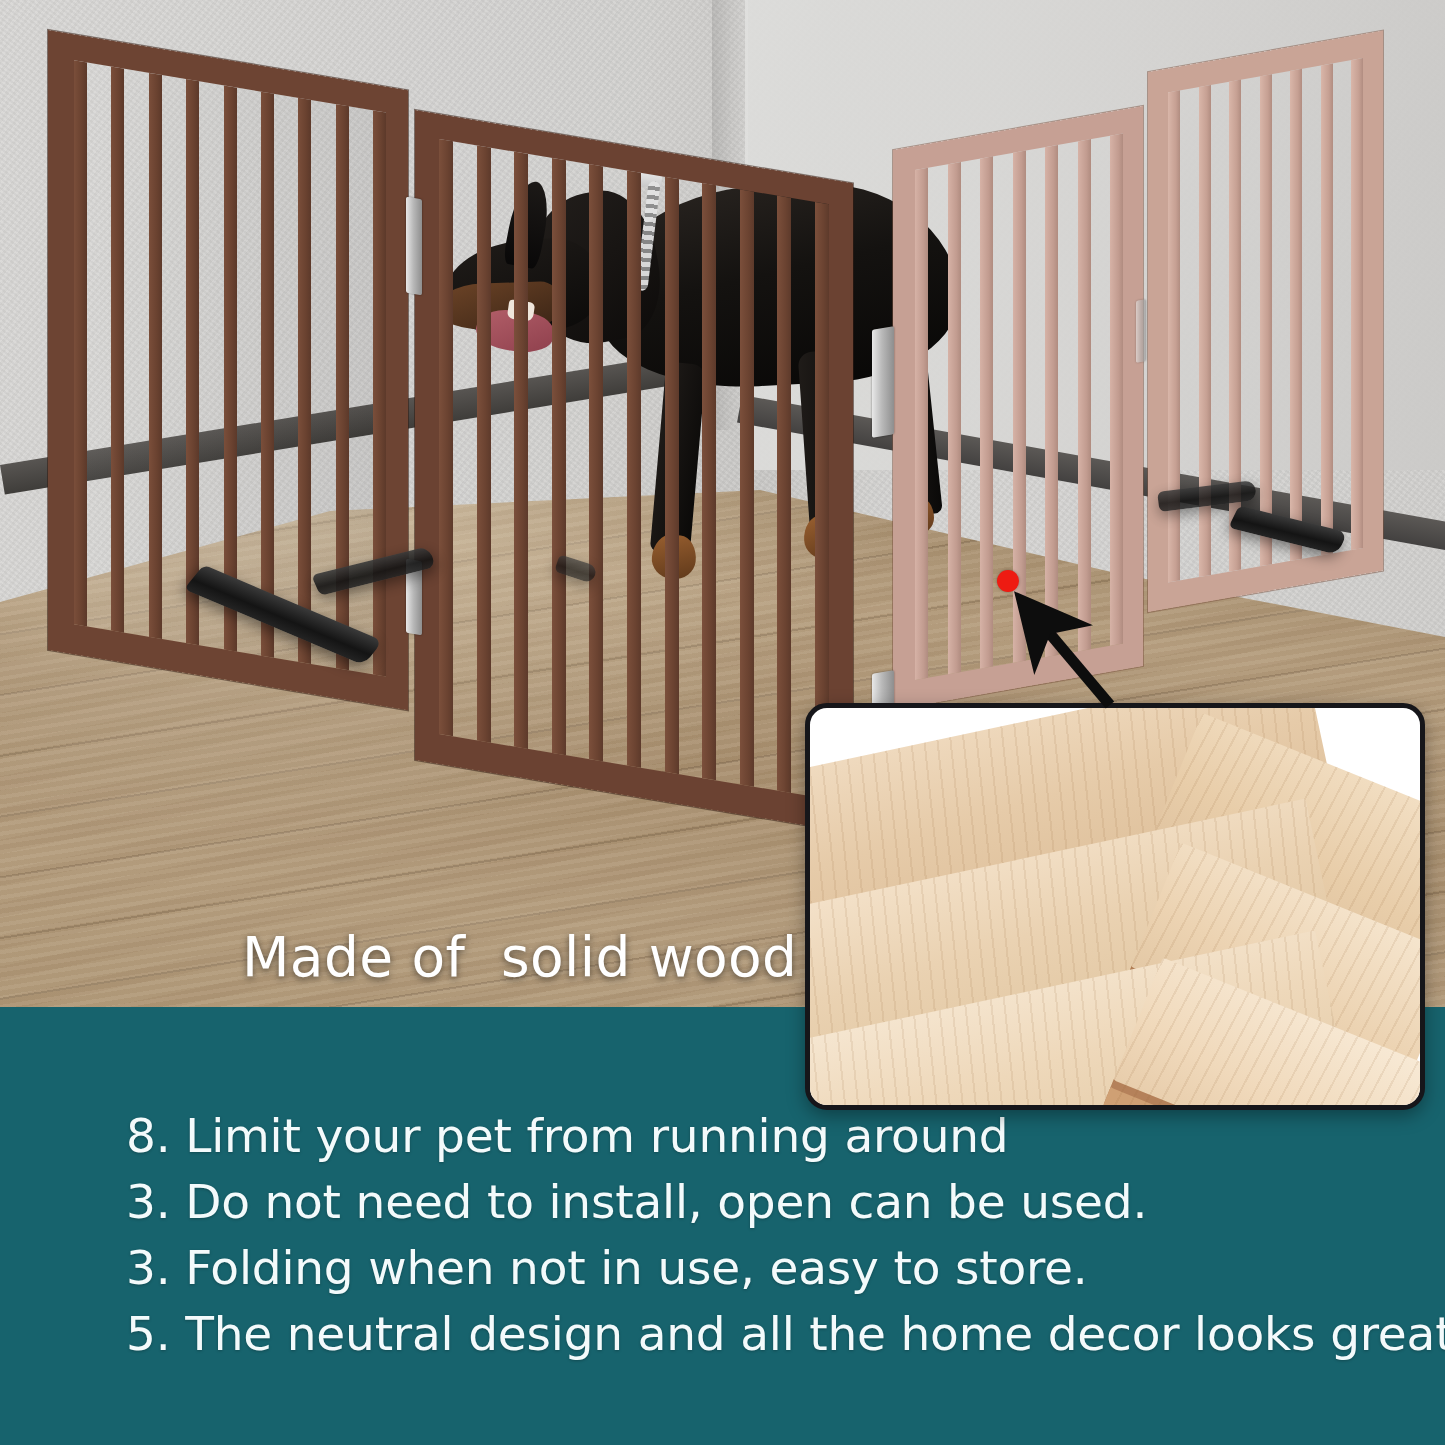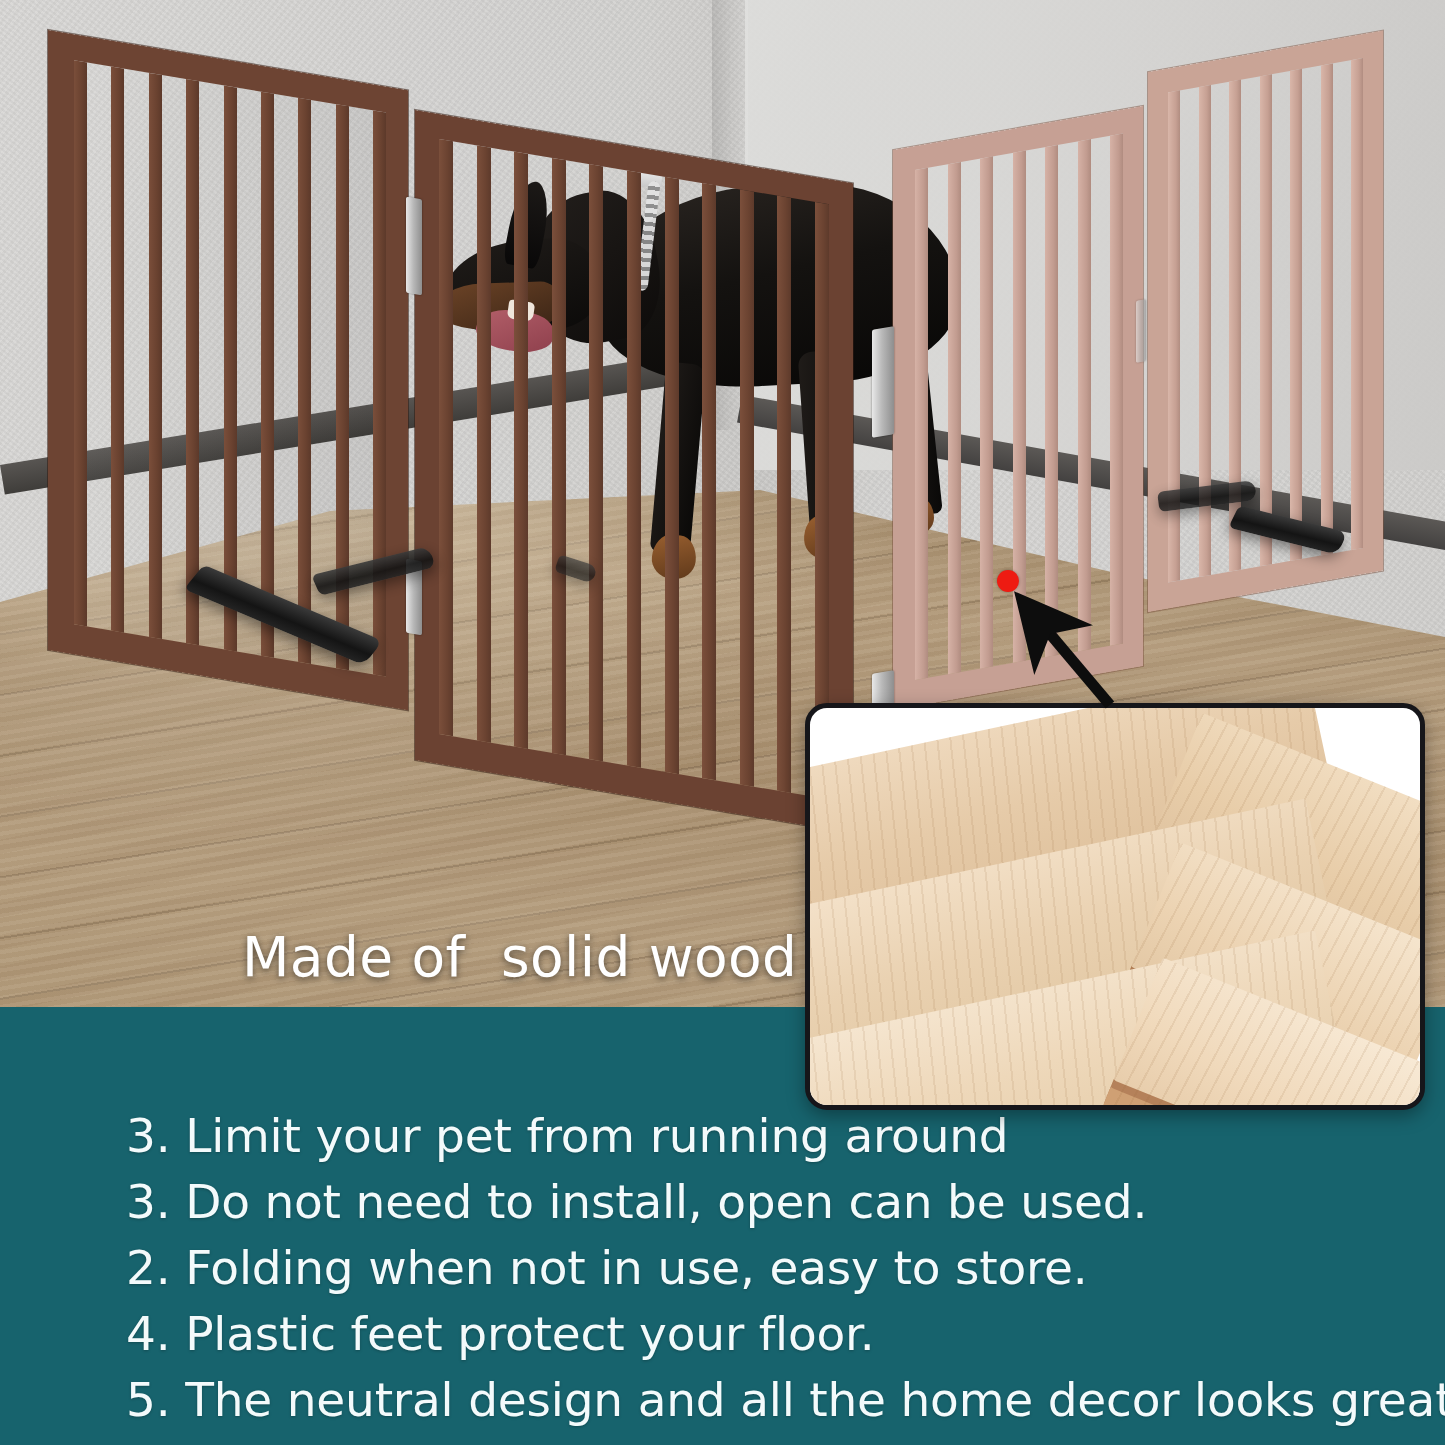--- a/index.html
+++ b/index.html
@@ -484,21 +484,20 @@
     </div>
     <div class="plank p-right-bot">
       <div class="face">
           <div class="wood-grain"></div>
         </div>
     </div>
   </div>
 
   <div id="band">
     <div id="features">
-      <div class="feature">3. Limit your pet from running around</div>
+      <div class="feature">8. Limit your pet from running around</div>
       <div class="feature">3. Do not need to install, open can be used.</div>
-      <div class="feature">2. Folding when not in use, easy to store.</div>
-      <div class="feature">4. Plastic feet protect your floor.</div>
+      <div class="feature">3. Folding when not in use, easy to store.</div>
       <div class="feature">5. The neutral design and all the home decor looks great.</div>
     </div>
   </div>
 
 </div>
 
 </body></html>

